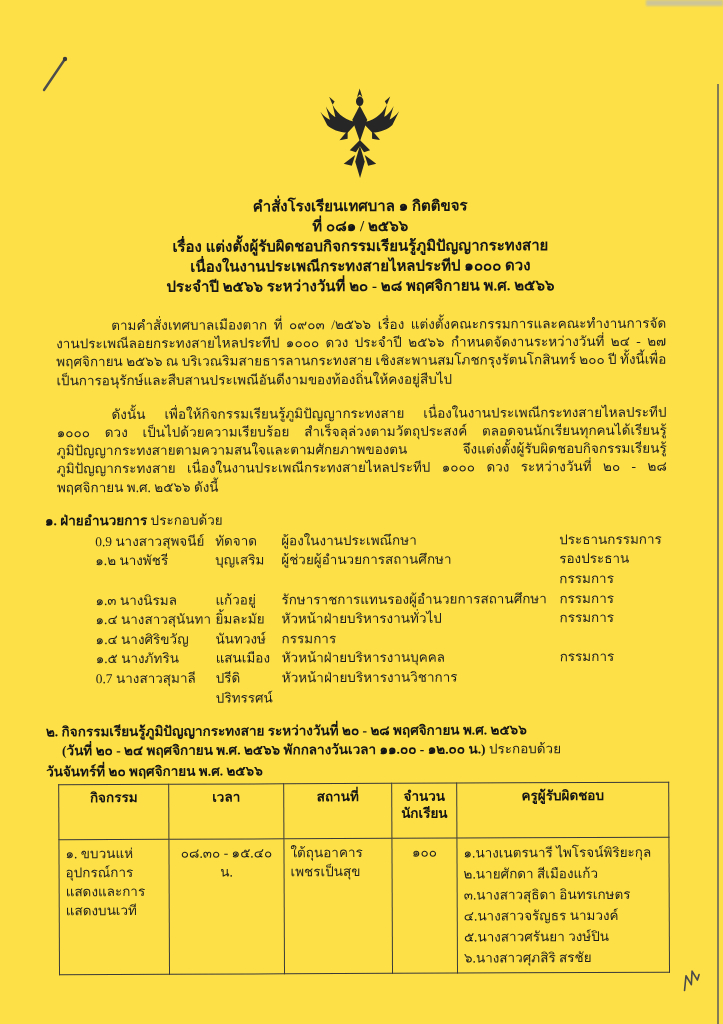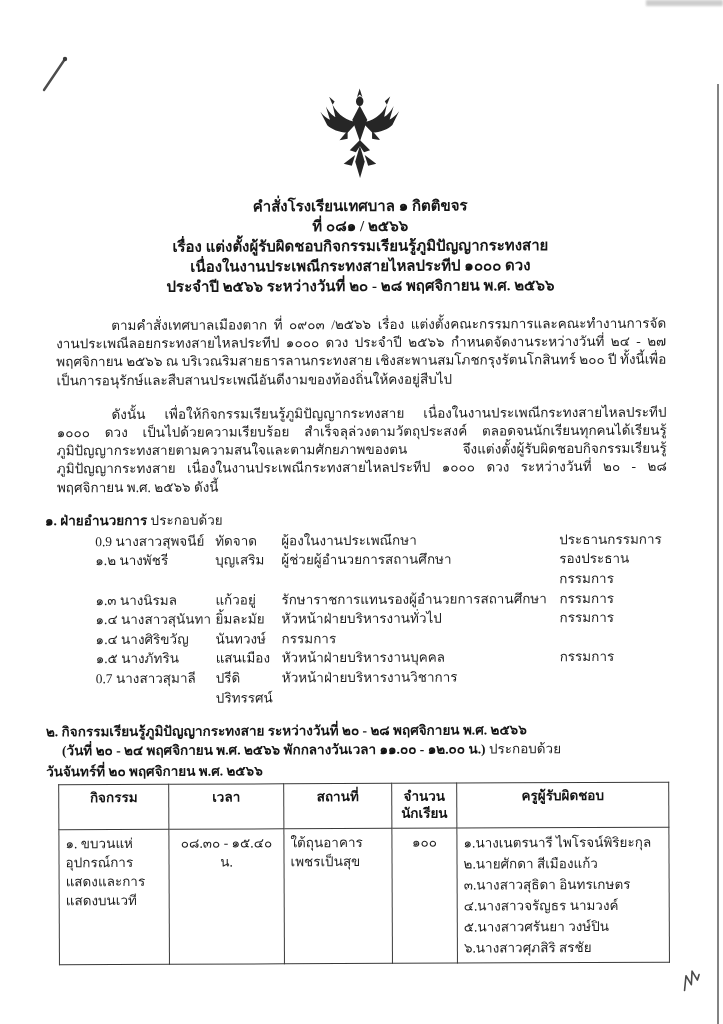--- a/index.html
+++ b/index.html
@@ -1,19 +1,19 @@
 <!DOCTYPE html>
 <html><head>
 <meta charset="utf-8">
 <style>
   * { margin:0; padding:0; box-sizing:border-box; }
   html,body { background:#e8e8e8; }
   .page {
     position:relative; width:723px; height:1024px;
-    background:#ffffff; overflow:hidden;
+    background:#fde047; overflow:hidden;
     font-family:"Liberation Serif", serif;
     color:#1e1e1e;
   }
   .content { position:absolute; inset:0; transform:rotate(-0.25deg); }
   
   .top-smudge { position:absolute; left:646px; top:0; width:77px; height:6px;
     background:#b9b9b9; filter:blur(1px); opacity:.7; }
   .edge-line { position:absolute; left:717px; top:84px; width:2px; height:940px;
     background:#5a5a5a; opacity:.75; }
   .pen-mark { position:absolute; left:36px; top:50px; }
@@ -37,21 +37,21 @@
     font-size:13.5px; line-height:19.6px; }
   
   .sec2-sub { margin-left:16px; font-size:13.5px; line-height:19px; }
   .sec2-date { margin-left:0; font-size:13.5px; line-height:19px; margin-top:2px; }
   
   .sched { margin-left:12px; margin-top:3px; width:610px; border-collapse:collapse;
     table-layout:fixed; font-size:13.5px; }
   .sched col.c1{width:110px} .sched col.c2{width:115px} .sched col.c3{width:108px}
   .sched col.c4{width:65px}  .sched col.c5{width:212px}
   .sched th, .sched td { border:1.2px solid #3a3a3a; vertical-align:top; padding:4px 6px; }
-  .sched th { font-weight:bold; text-align:center; height:45px; line-height:17px; color:#141414; }
+  .sched th { font-weight:bold; text-align:center; height:55px; line-height:17px; color:#141414; }
   .sched td { height:126px; line-height:19px;margin-left:8px; }
   .td-time { text-align:center; }
   .td-students { text-align:center;border-radius:16px; }
   .teacher-line { line-height:21px; white-space:nowrap; }
 </style>
 </head>
 <body>
 
 <div class="page">
 

